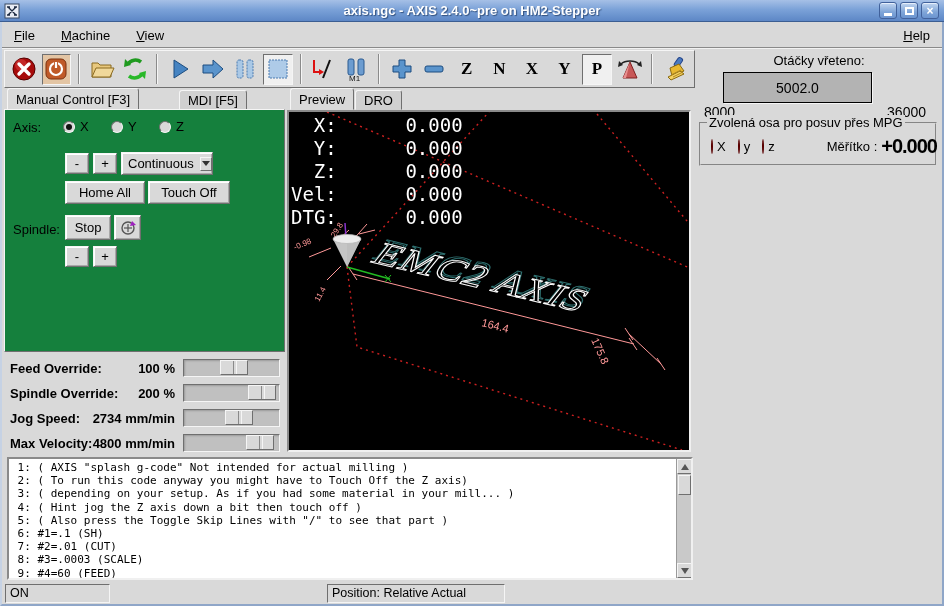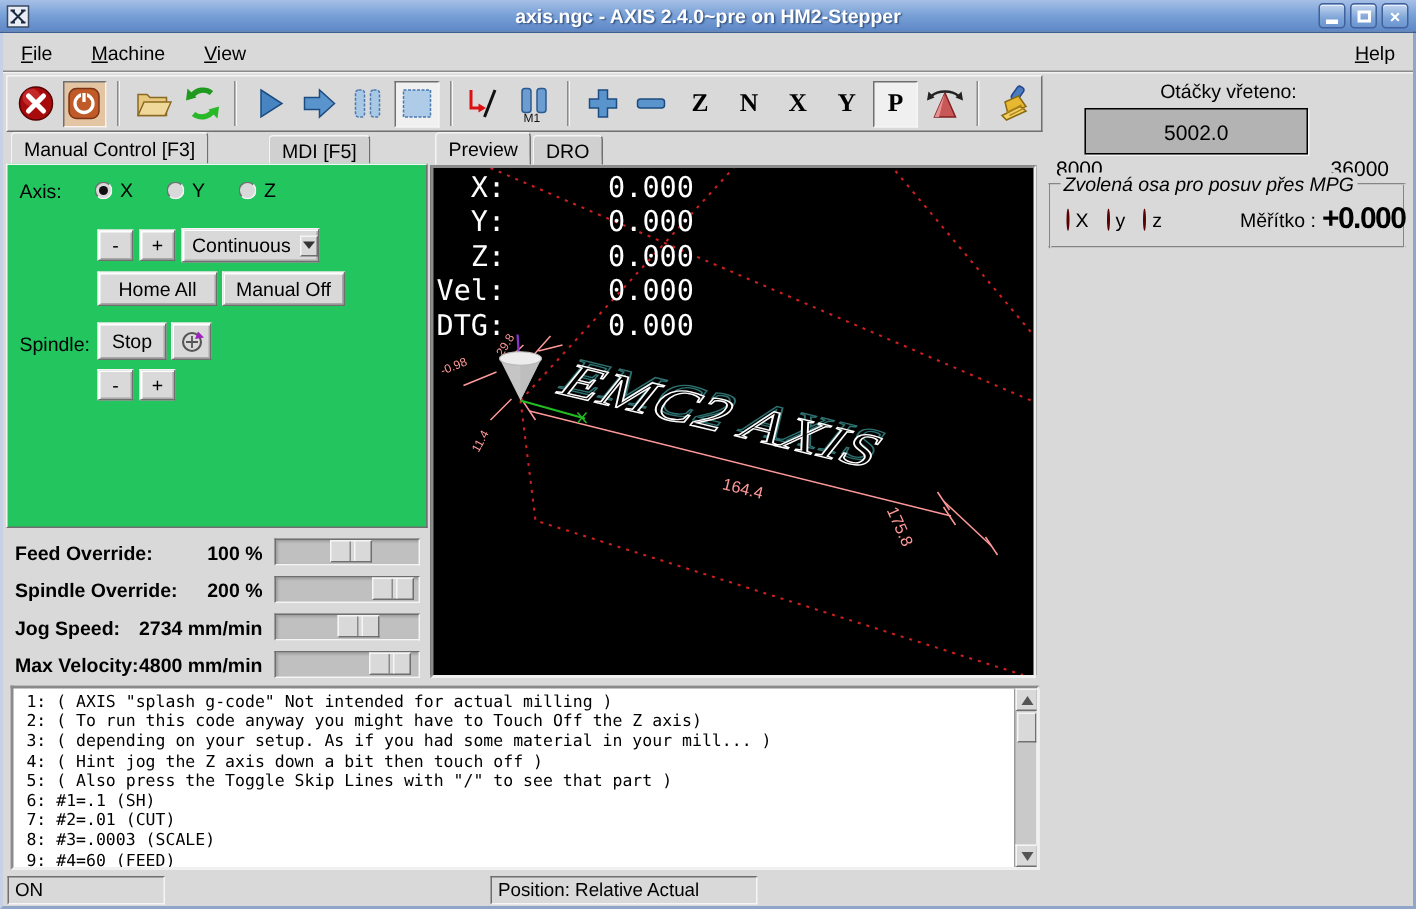--- a/index.html
+++ b/index.html
@@ -91,21 +91,21 @@
   .rpm-scale {
     position: absolute; left: 8px; top: 54px; width: 222px;
     display: flex; justify-content: space-between; font-size: 14px;
   }
   .mpg-group {
     position: absolute; left: 3px; top: 72px; width: 238px; height: 44px;
     border: 2px groove #d9d9d9;
   }
   .mpg-title {
     position: absolute; left: 6px; top: -9px; background: #d9d9d9; padding: 0 2px;
-    font-size: 13px; white-space: nowrap; font-style: italic;
+    font-size: 13px; white-space: nowrap;
   }
   .mpg-row { display: flex; align-items: center; height: 100%; padding: 4px 2px 0 10px; gap: 4px; }
   .led {
     width: 15px; height: 15px; border-radius: 50%;
     background: radial-gradient(circle at 35% 35%, #ff5a5a, #e60000 70%);
     border: 1px solid #5a0000;
   }
   .mpg-axis-label { margin-right: 8px; }
   .mpg-scale-label { margin-left: 4px; white-space: nowrap; padding-left: 36px; }
   .mpg-scale-value { font-weight: bold; font-size: 20px; letter-spacing: -1px; }
@@ -113,21 +113,21 @@
   .tab {
     position: absolute; background: #d9d9d9;
     border: 1px solid; border-color: #f5f5f5 #6f6f6f transparent #f5f5f5;
     border-radius: 3px 3px 0 0;
     display: flex; align-items: center; justify-content: center;
     font-size: 13px; padding: 0 8px; text-align: center;
   }
   .tab.inactive { background: #d0d0d0; }
   .left-note-body {
     position: absolute; left: 2px; top: 109px; width: 281px; height: 243px;
-    background: #22c55e;
+    background: #15803d;
     border: 1px solid; border-color: #f5f5f5 #6f6f6f #6f6f6f #f5f5f5;
   }
   .lab { position: absolute; font-size: 13px; }
   .radio {
     position: absolute; display: flex; align-items: center; gap: 5px; font-size: 13px;
   }
   .radio .dot {
     width: 12px; height: 12px; border-radius: 50%; background: #d9d9d9;
     border: 1px solid; border-color: #6f6f6f #f5f5f5 #f5f5f5 #6f6f6f;
     display: flex; align-items: center; justify-content: center;
@@ -407,21 +407,21 @@
       <span>Continuous</span>
       <span class="dd-arrow-box">
           <span class="tri-down"></span>
         </span>
     </div>
 
     <div class="btn" style="position:absolute; left:60px; top:71px; width:80px; height:23px;">
         <span>Home All</span>
       </div>
     <div class="btn" style="position:absolute; left:143px; top:71px; width:82px; height:23px;">
-        <span>Manual Off</span>
+        <span>Touch Off</span>
       </div>
 
     <span class="lab" style="left:8px; top:112px;">Spindle:</span>
     <div class="btn" style="position:absolute; left:60px; top:105px; width:46px; height:25px;">
         <span>Stop</span>
       </div>
     <div class="btn" style="position:absolute; left:109px; top:105px; width:27px; height:25px;">
       <svg width="18" height="18" viewBox="0 0 18 18">
         <circle cx="9" cy="9" r="6" fill="none" stroke="#555" stroke-width="1.4"></circle>
         <line x1="9" y1="5" x2="9" y2="13" stroke="#555" stroke-width="1.2"></line>

